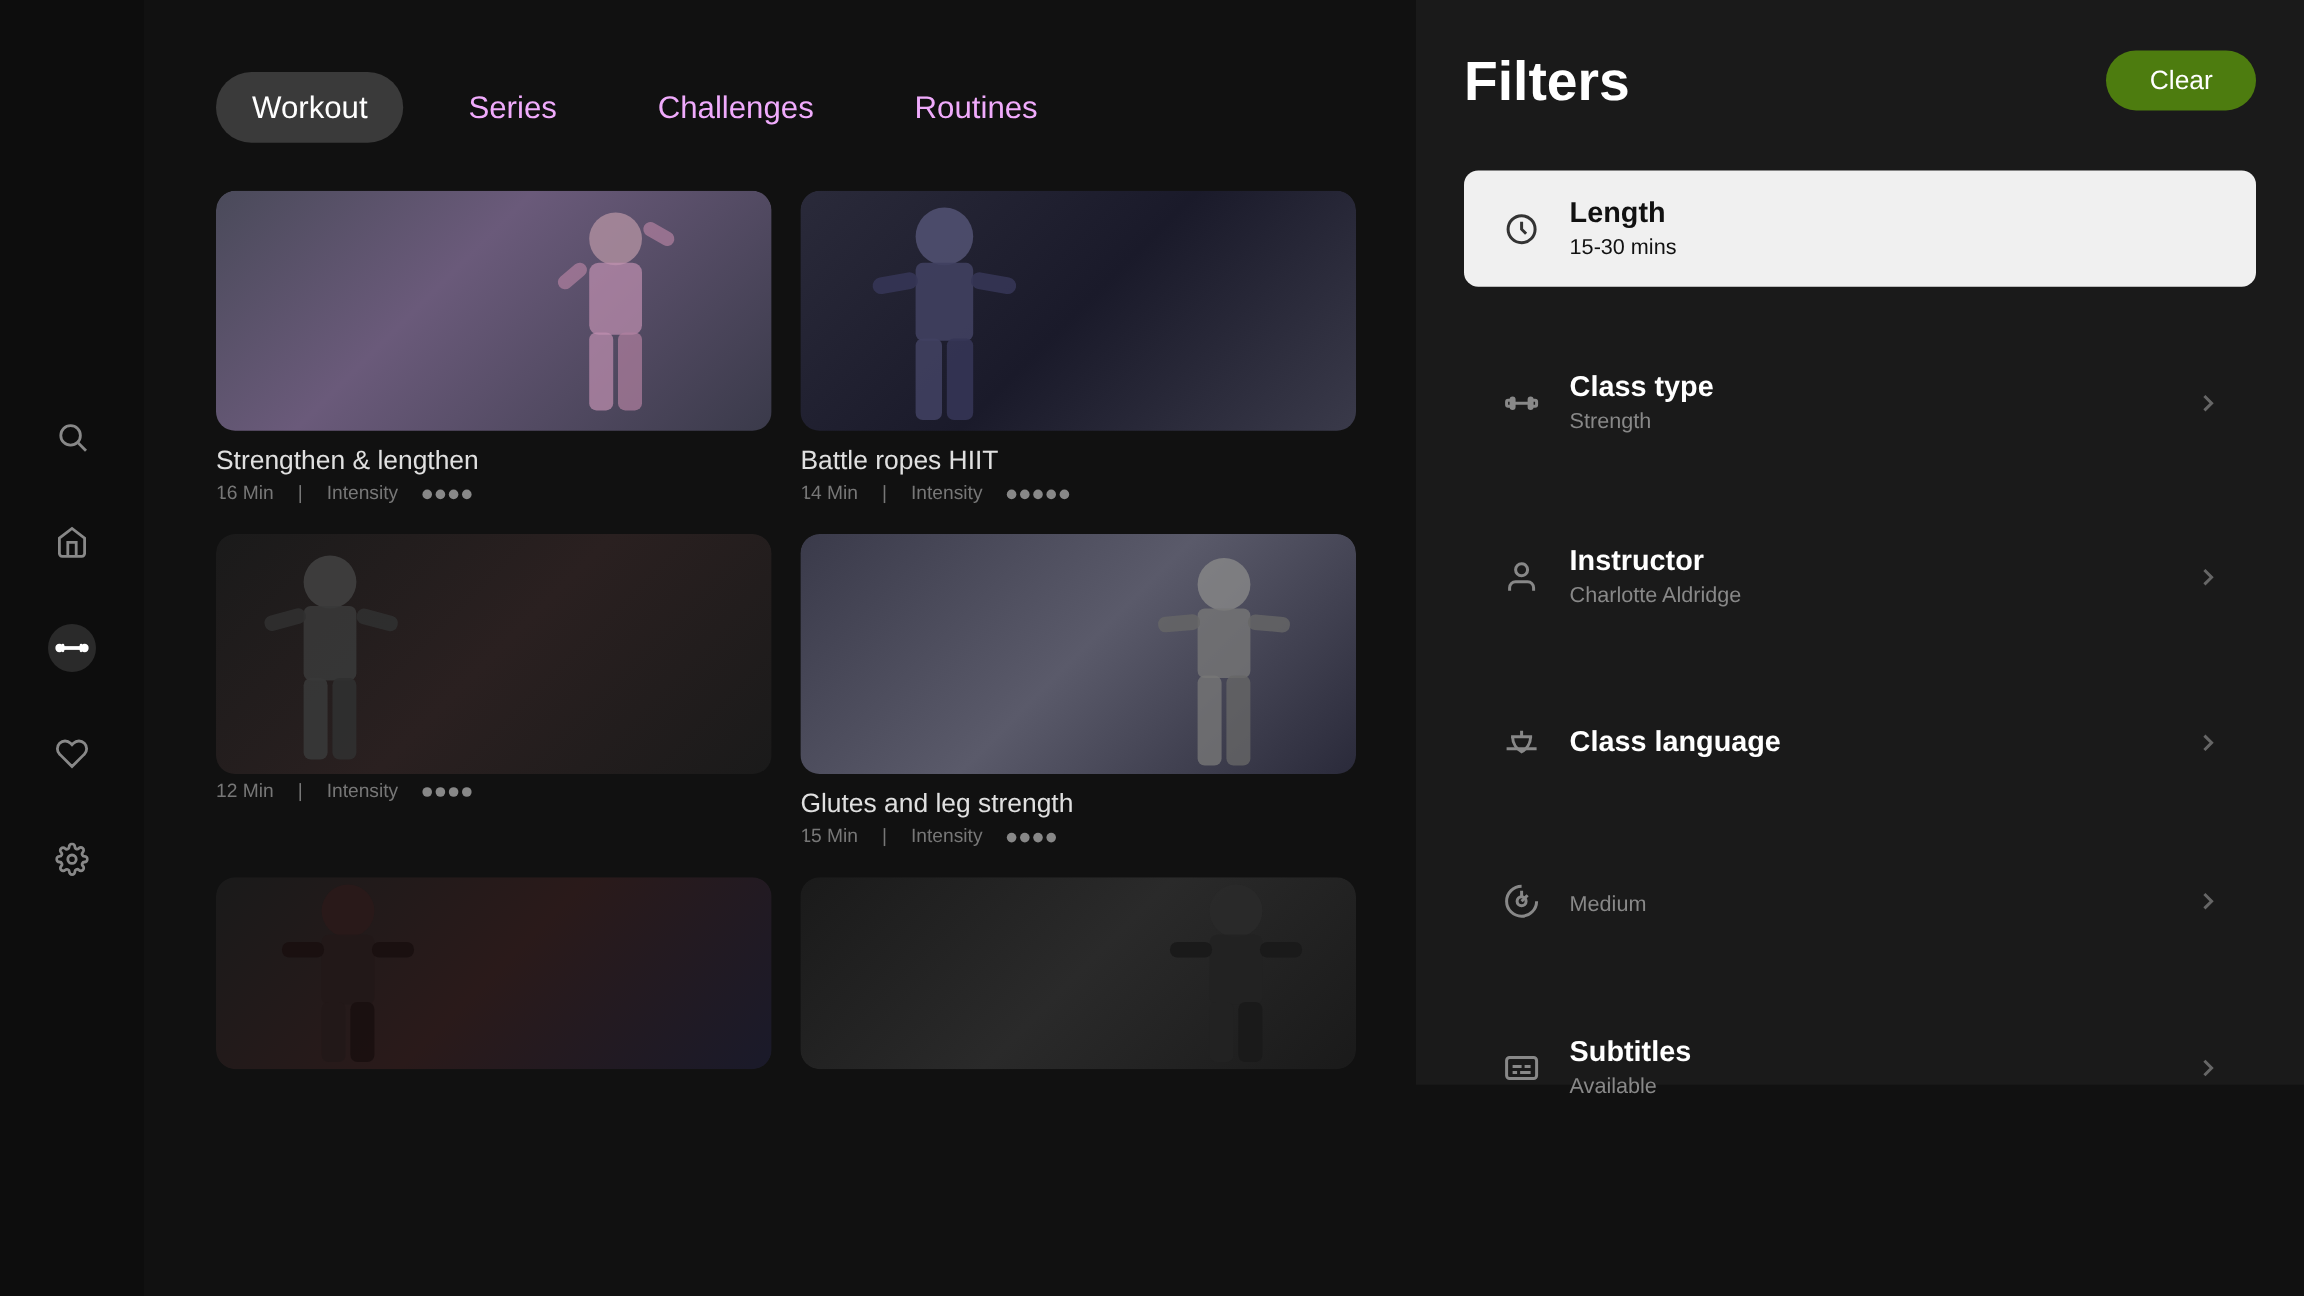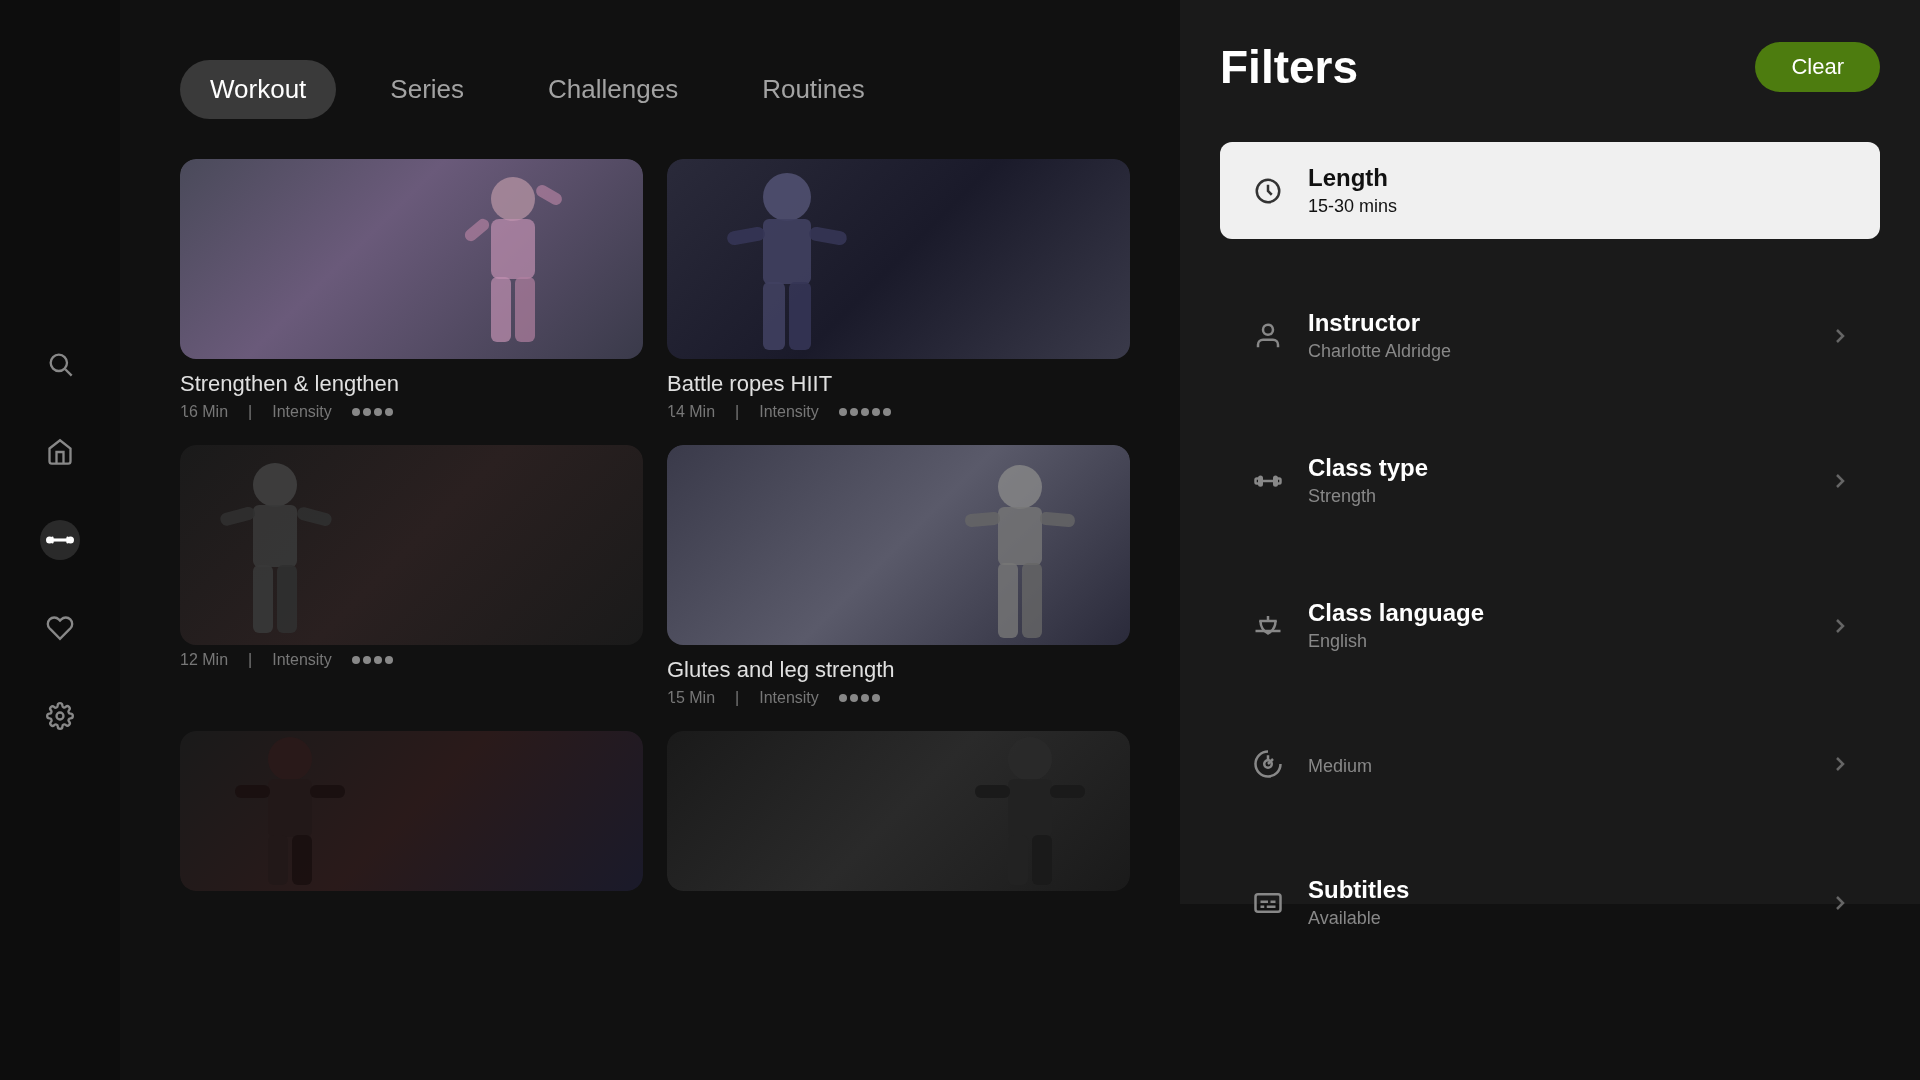--- a/index.html
+++ b/index.html
@@ -62,21 +62,21 @@
       margin-bottom: 40px;
       align-items: center;
     }
 
     .tab {
       padding: 14px 30px;
       border-radius: 50px;
       font-size: 26px;
       font-weight: 500;
       cursor: pointer;
-      color: #a3a3a3;
+      color: #f0abfc;
     }
 
     .tab.active {
       background: #3a3a3a;
       color: #ffffff;
     }
 
     
     .workout-grid {
       display: grid;
@@ -452,68 +452,67 @@
     </div>
     <div class="filter-text">
       <div class="filter-label">Length</div>
       <div class="filter-value">15-30 mins</div>
     </div>
   </div>
 
   <div class="filter-item">
     <div class="filter-icon">
       <svg viewBox="0 0 24 24" fill="none" stroke="currentColor" stroke-width="2">
-        <path d="M20 21v-2a4 4 0 0 0-4-4H8a4 4 0 0 0-4 4v2"></path>
-        <circle cx="12" cy="7" r="4"></circle>
-      </svg>
-    </div>
-    <div class="filter-text">
-      <div class="filter-label">Instructor</div>
-      <div class="filter-value">Charlotte Aldridge</div>
-    </div>
-    <div class="chevron-icon">
-      <svg viewBox="0 0 24 24" fill="none" stroke="currentColor" stroke-width="2.5">
-        <polyline points="9 18 15 12 9 6"></polyline>
-      </svg>
-    </div>
-  </div>
-
-  <div class="filter-item">
-    <div class="filter-icon">
-      <svg viewBox="0 0 24 24" fill="none" stroke="currentColor" stroke-width="2">
         <line x1="6.5" y1="12" x2="17.5" y2="12"></line>
         <rect x="2" y="10" width="4" height="4" rx="1"></rect>
         <rect x="18" y="10" width="4" height="4" rx="1"></rect>
         <rect x="5" y="8.5" width="2" height="7" rx="1"></rect>
         <rect x="17" y="8.5" width="2" height="7" rx="1"></rect>
       </svg>
     </div>
     <div class="filter-text">
       <div class="filter-label">Class type</div>
       <div class="filter-value">Strength</div>
+    </div>
+    <div class="chevron-icon">
+      <svg viewBox="0 0 24 24" fill="none" stroke="currentColor" stroke-width="2.5">
+        <polyline points="9 18 15 12 9 6"></polyline>
+      </svg>
+    </div>
+  </div>
+
+  <div class="filter-item">
+    <div class="filter-icon">
+      <svg viewBox="0 0 24 24" fill="none" stroke="currentColor" stroke-width="2">
+        <path d="M20 21v-2a4 4 0 0 0-4-4H8a4 4 0 0 0-4 4v2"></path>
+        <circle cx="12" cy="7" r="4"></circle>
+      </svg>
+    </div>
+    <div class="filter-text">
+      <div class="filter-label">Instructor</div>
+      <div class="filter-value">Charlotte Aldridge</div>
     </div>
     <div class="chevron-icon">
       <svg viewBox="0 0 24 24" fill="none" stroke="currentColor" stroke-width="2.5">
         <polyline points="9 18 15 12 9 6"></polyline>
       </svg>
     </div>
   </div>
 
   <div class="filter-item">
     <div class="filter-icon">
       <svg viewBox="0 0 24 24" fill="none" stroke="currentColor" stroke-width="2">
         <line x1="5" y1="8" x2="19" y2="8"></line>
         <line x1="12" y1="4" x2="12" y2="8"></line>
         <path d="M6 8c0 4.4 2.7 8.2 6 10 3.3-1.8 6-5.6 6-10"></path>
         <line x1="2" y1="16" x2="22" y2="16"></line>
       </svg>
     </div>
     <div class="filter-text">
       <div class="filter-label">Class language</div>
-      <div class="filter-value">English</div>
     </div>
     <div class="chevron-icon">
       <svg viewBox="0 0 24 24" fill="none" stroke="currentColor" stroke-width="2.5">
         <polyline points="9 18 15 12 9 6"></polyline>
       </svg>
     </div>
   </div>
 
   <div class="filter-item">
     <div class="filter-icon">

